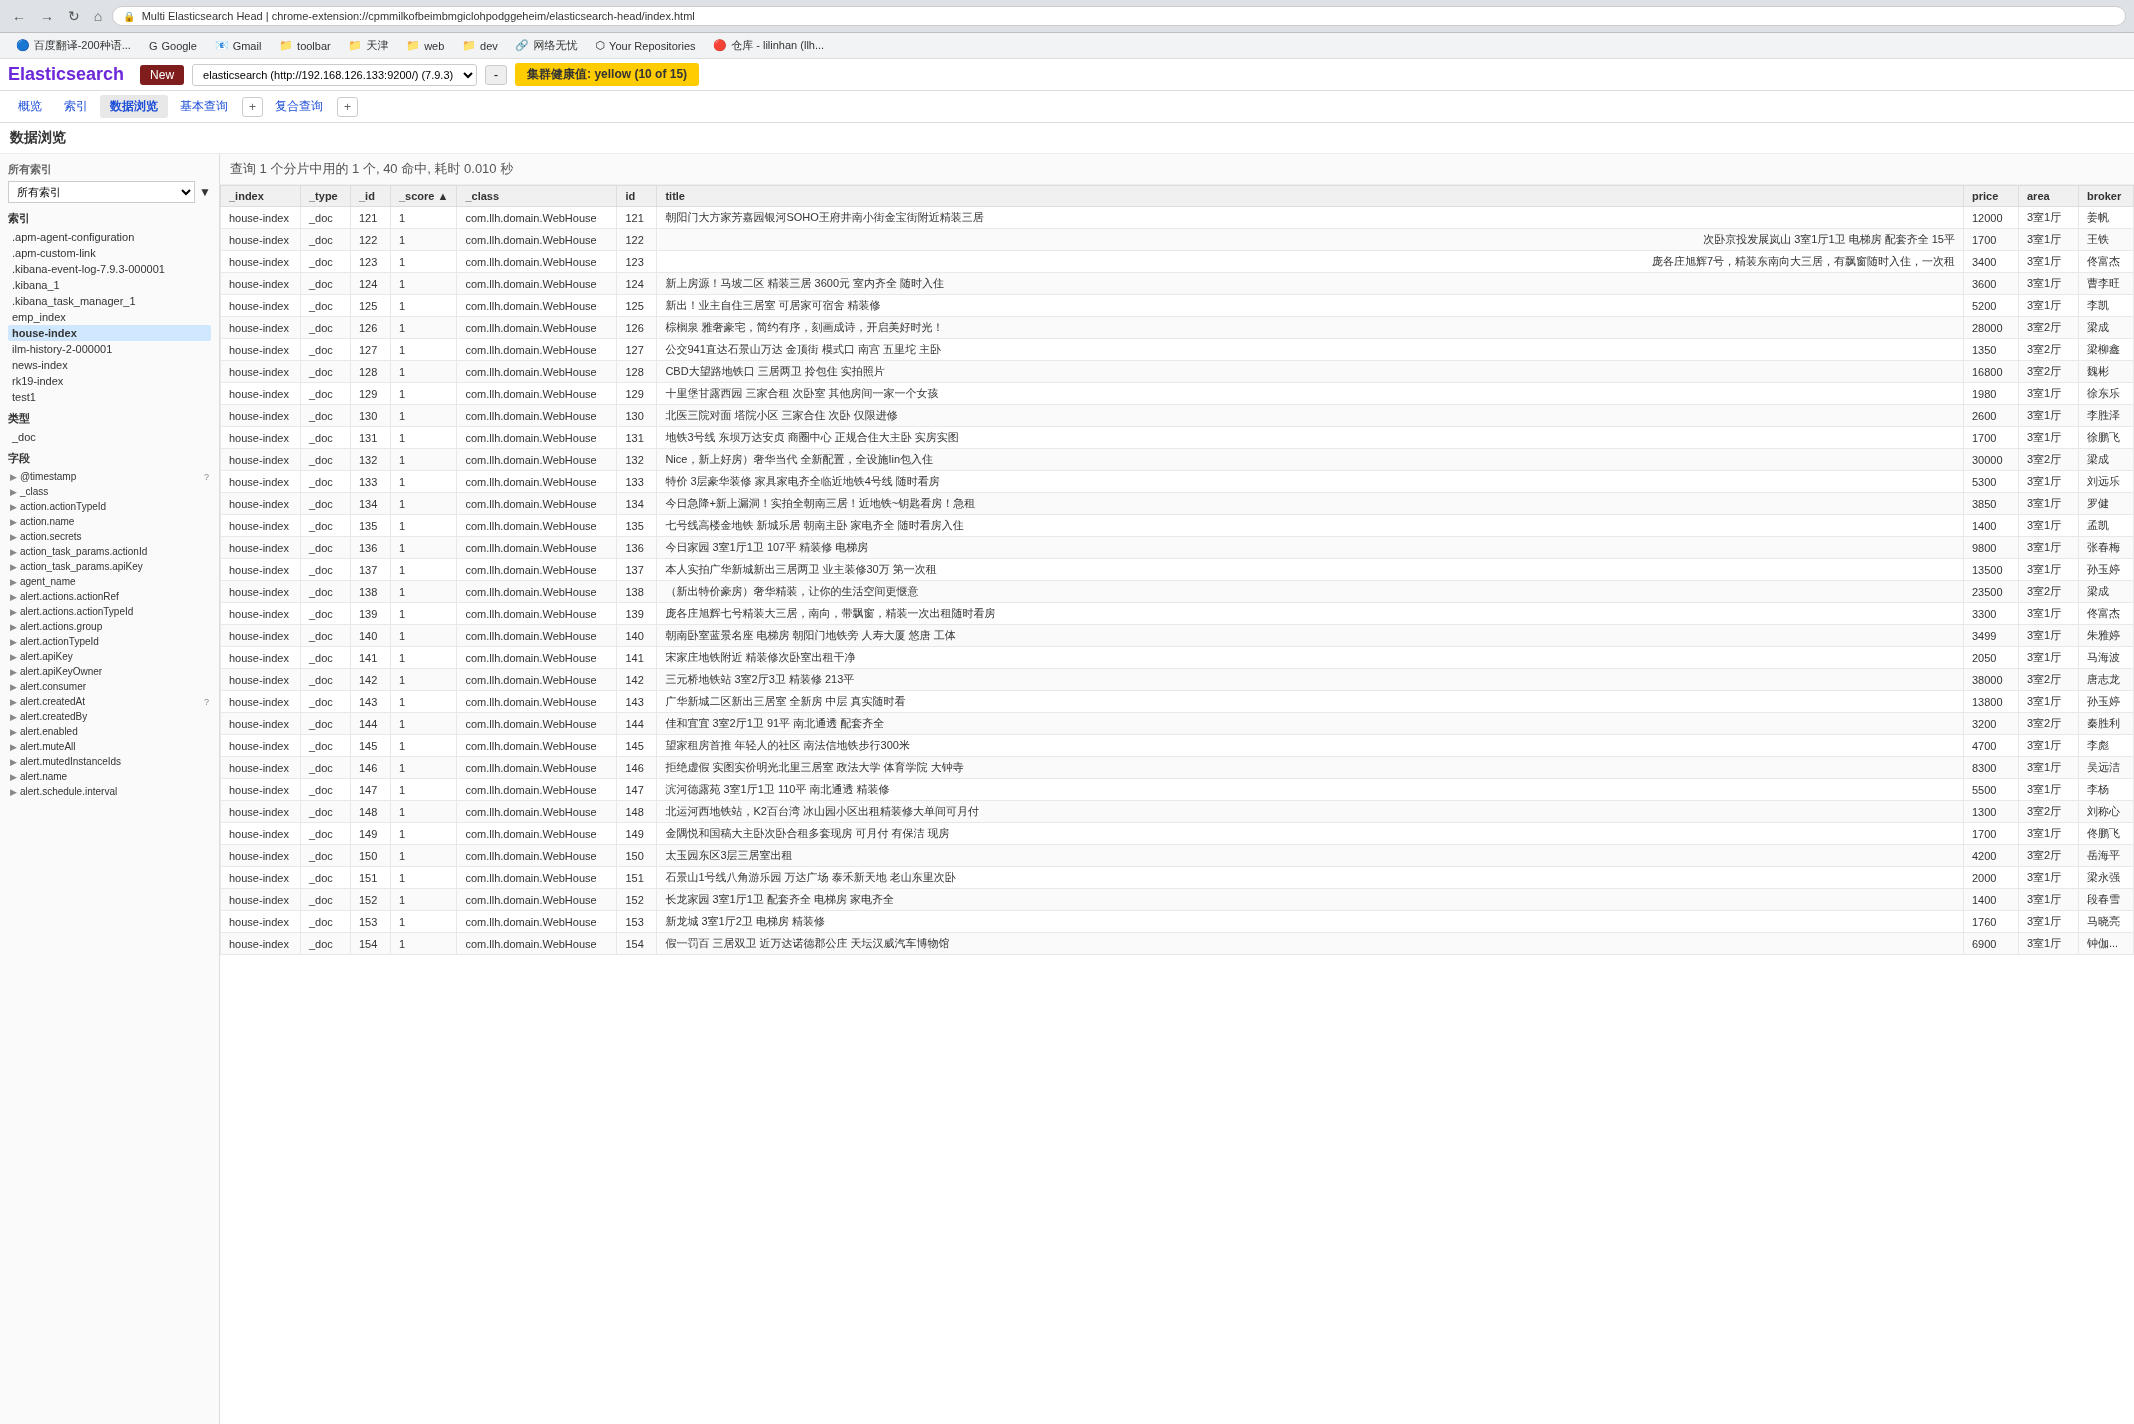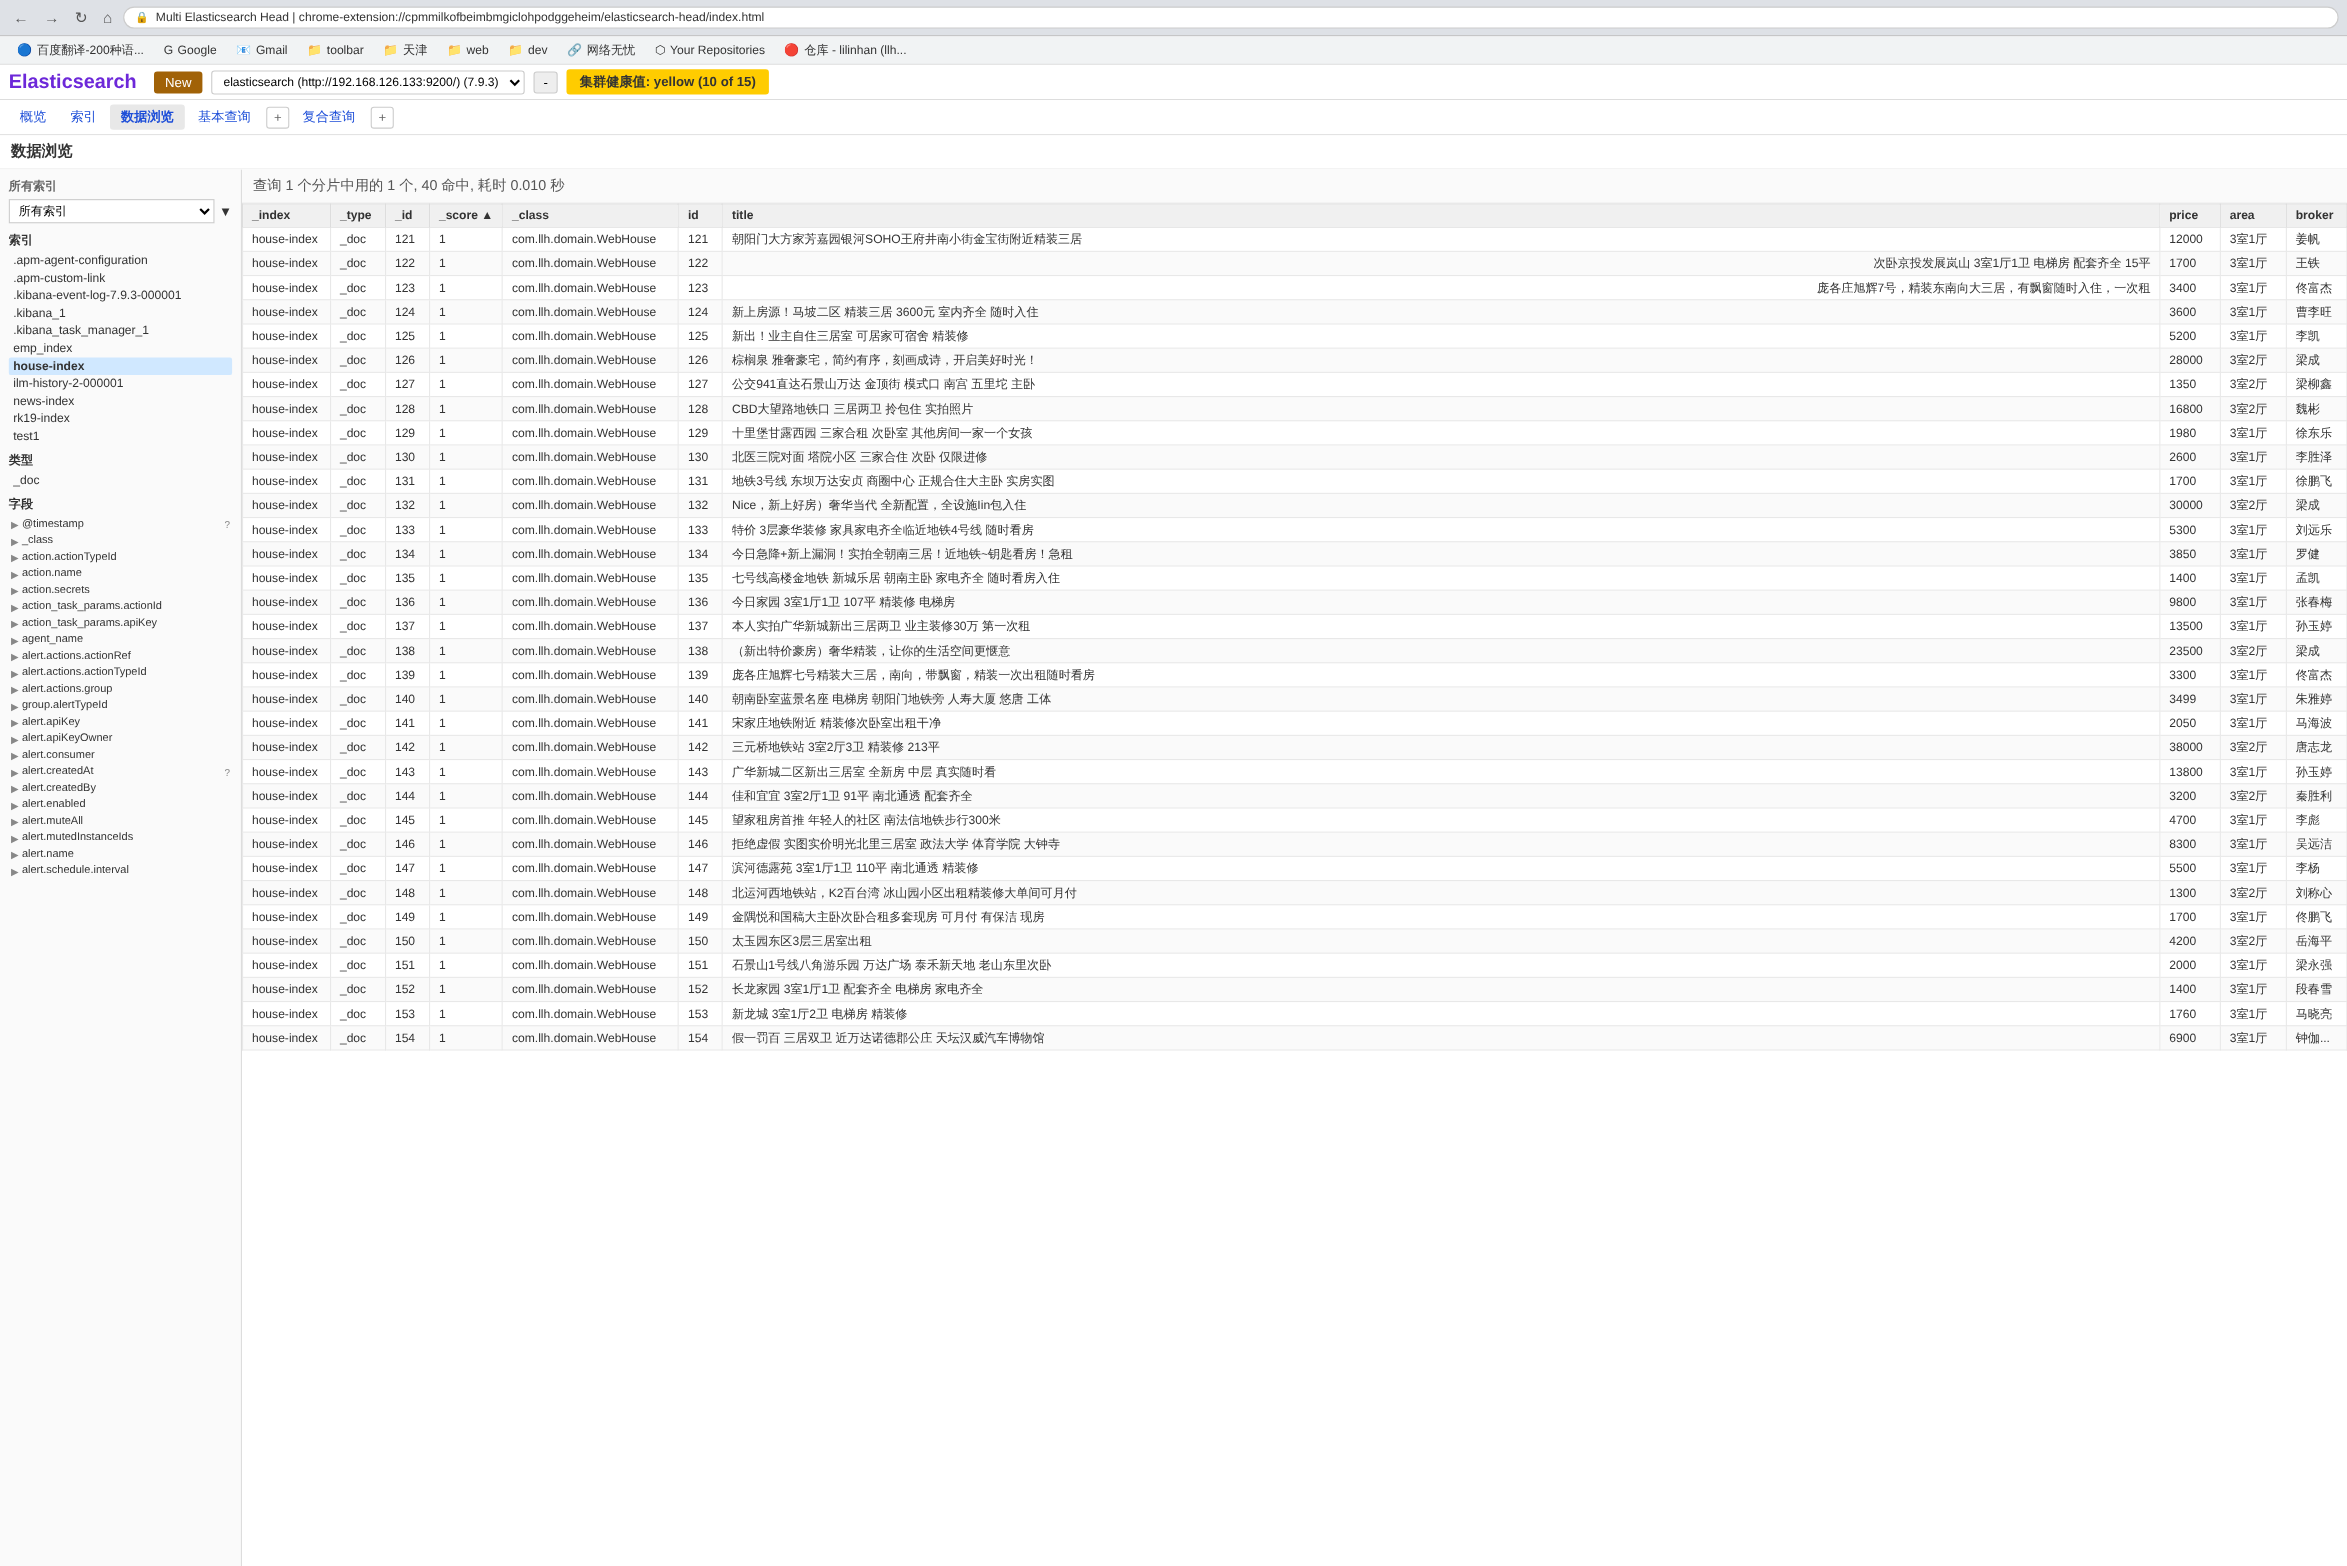--- a/index.html
+++ b/index.html
@@ -74,21 +74,21 @@
       align-items: center;
       gap: 8px;
     }
     .app-title {
       font-size: 18px;
       font-weight: bold;
       color: #6d28d9;
       margin-right: 8px;
     }
     .new-btn {
-      background: #a16207;
+      background: #7f1d1d;
       color: white;
       border: none;
       padding: 3px 10px;
       border-radius: 3px;
       cursor: pointer;
       font-size: 12px;
     }
     .cluster-select {
       border: 1px solid #ccc;
       padding: 3px 6px;
@@ -426,21 +426,21 @@
         <li class="field-item">
           <span class="field-arrow">▶</span>
           <span>alert.actions.actionTypeId</span>
         </li>
         <li class="field-item">
           <span class="field-arrow">▶</span>
           <span>alert.actions.group</span>
         </li>
         <li class="field-item">
           <span class="field-arrow">▶</span>
-          <span>group.alertTypeId</span>
+          <span>alert.actionTypeId</span>
         </li>
         <li class="field-item">
           <span class="field-arrow">▶</span>
           <span>alert.apiKey</span>
         </li>
         <li class="field-item">
           <span class="field-arrow">▶</span>
           <span>alert.apiKeyOwner</span>
         </li>
         <li class="field-item">

